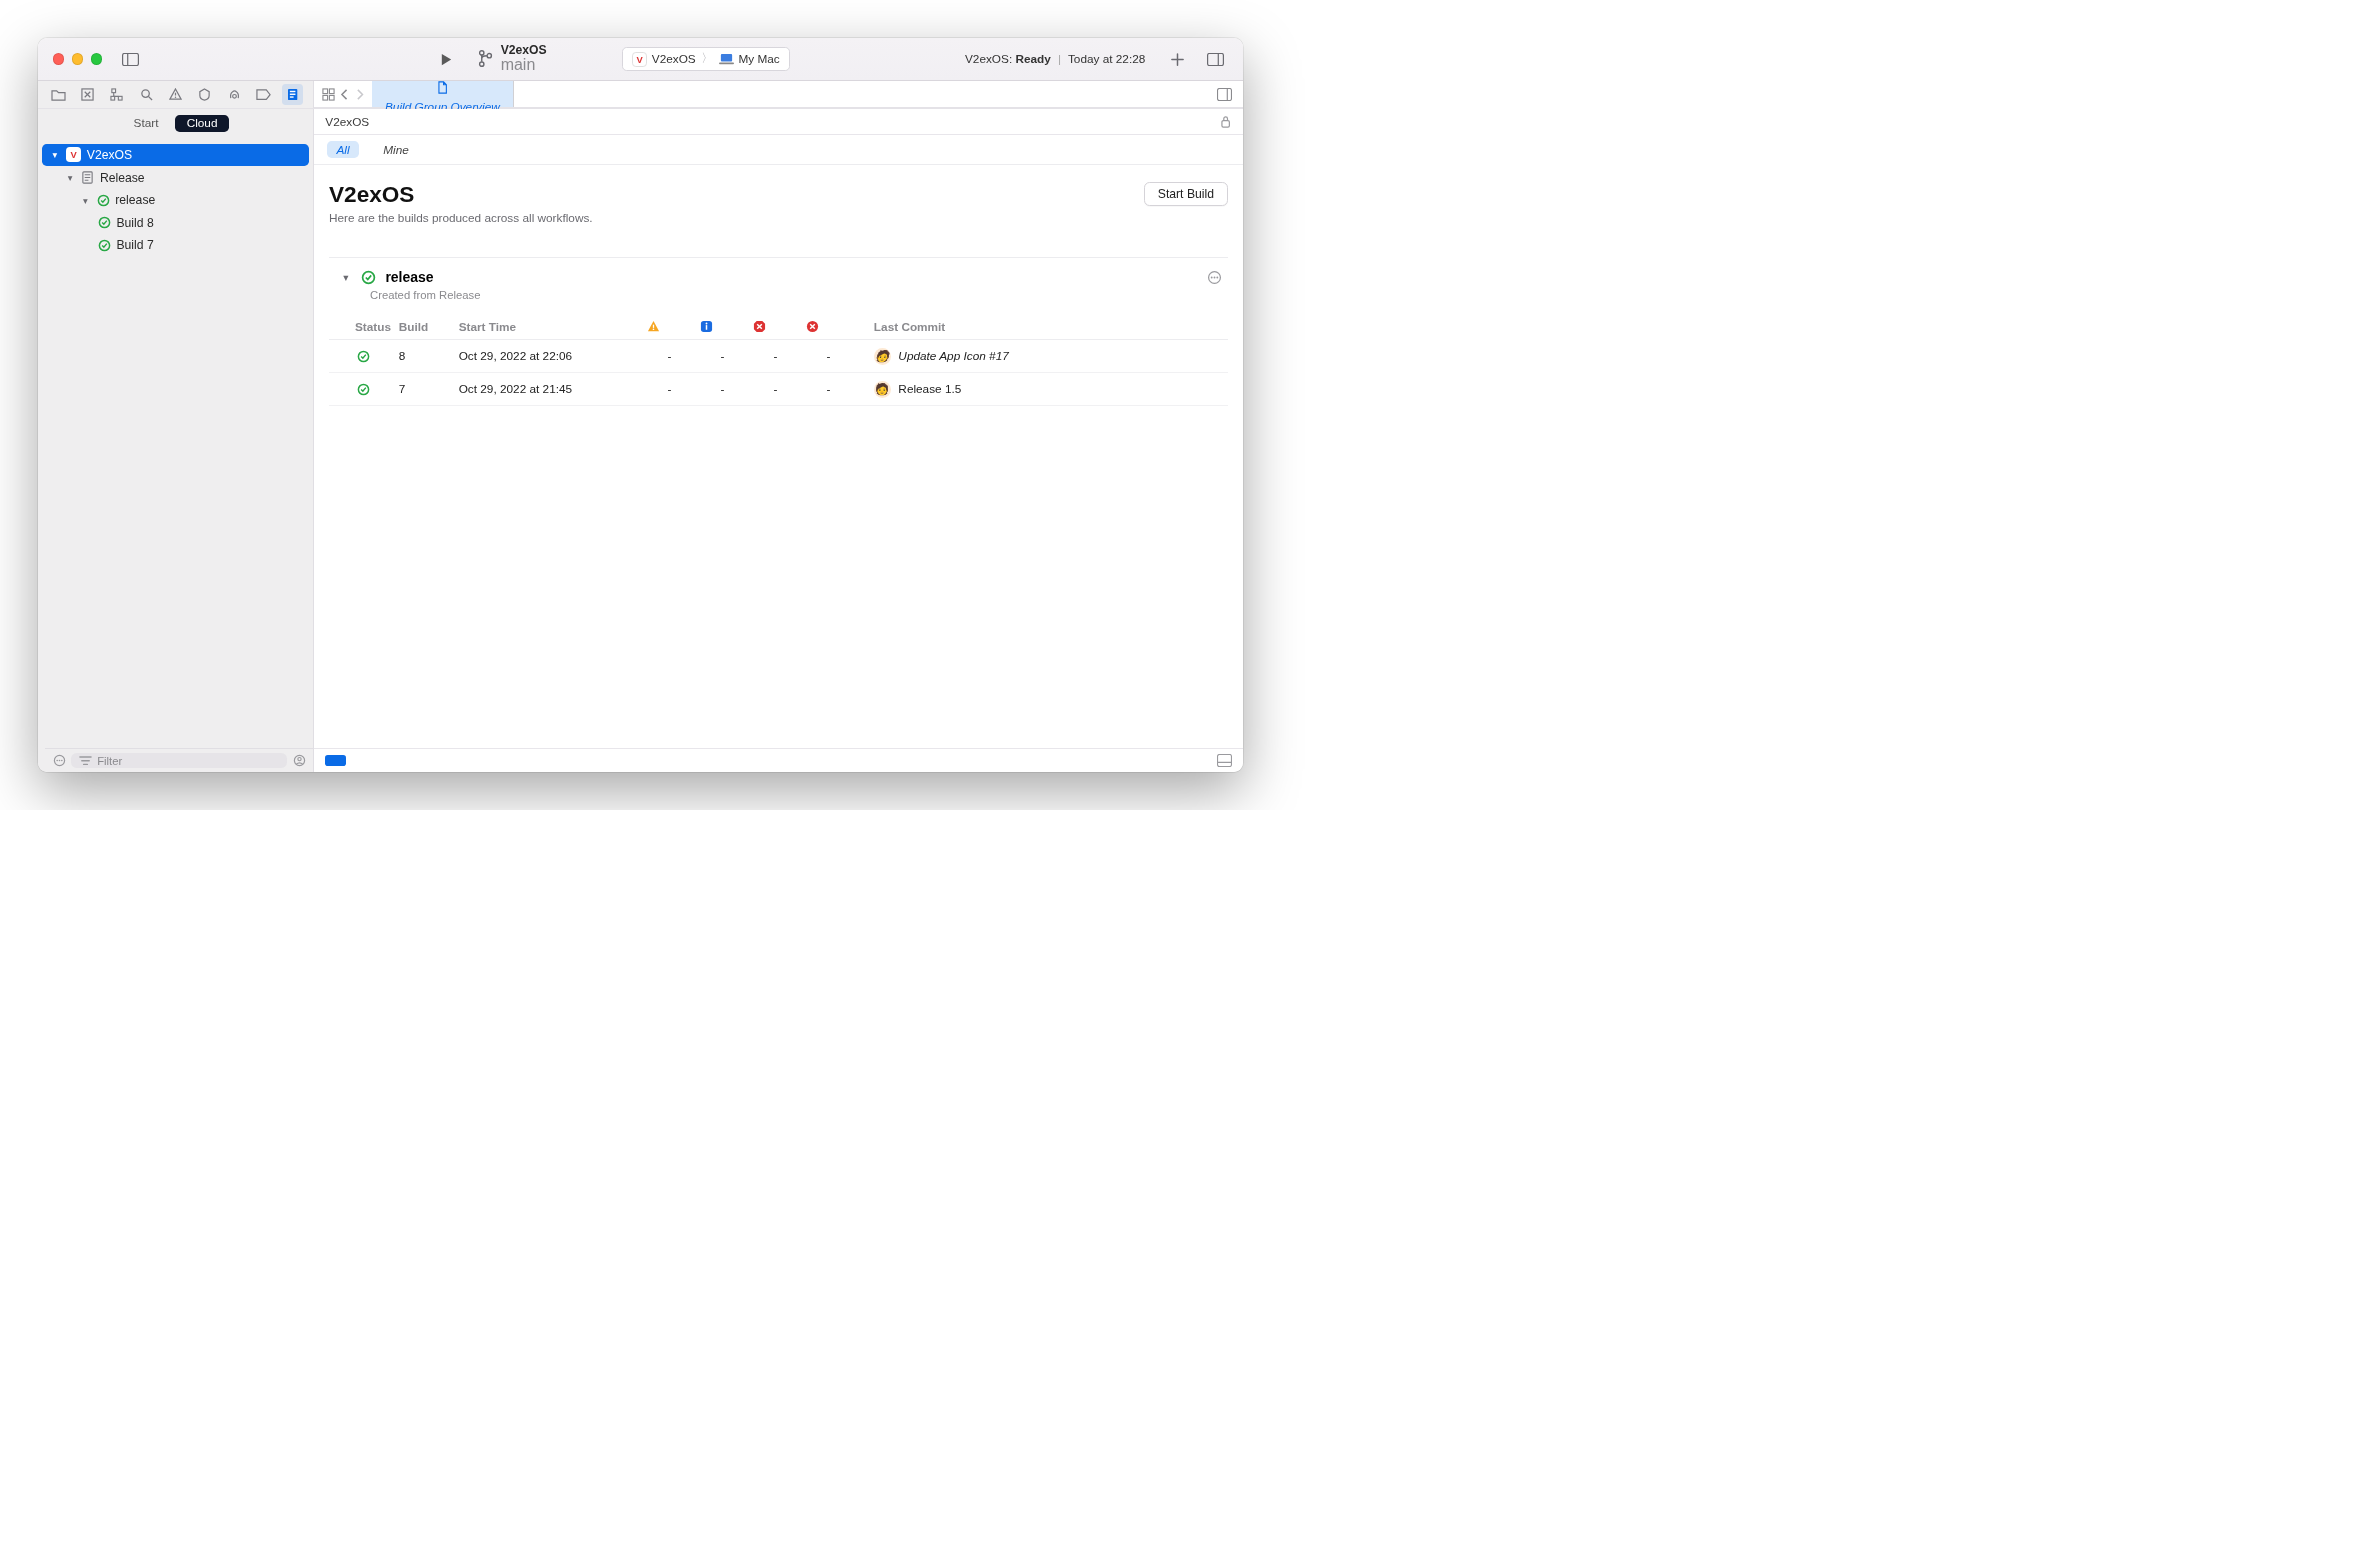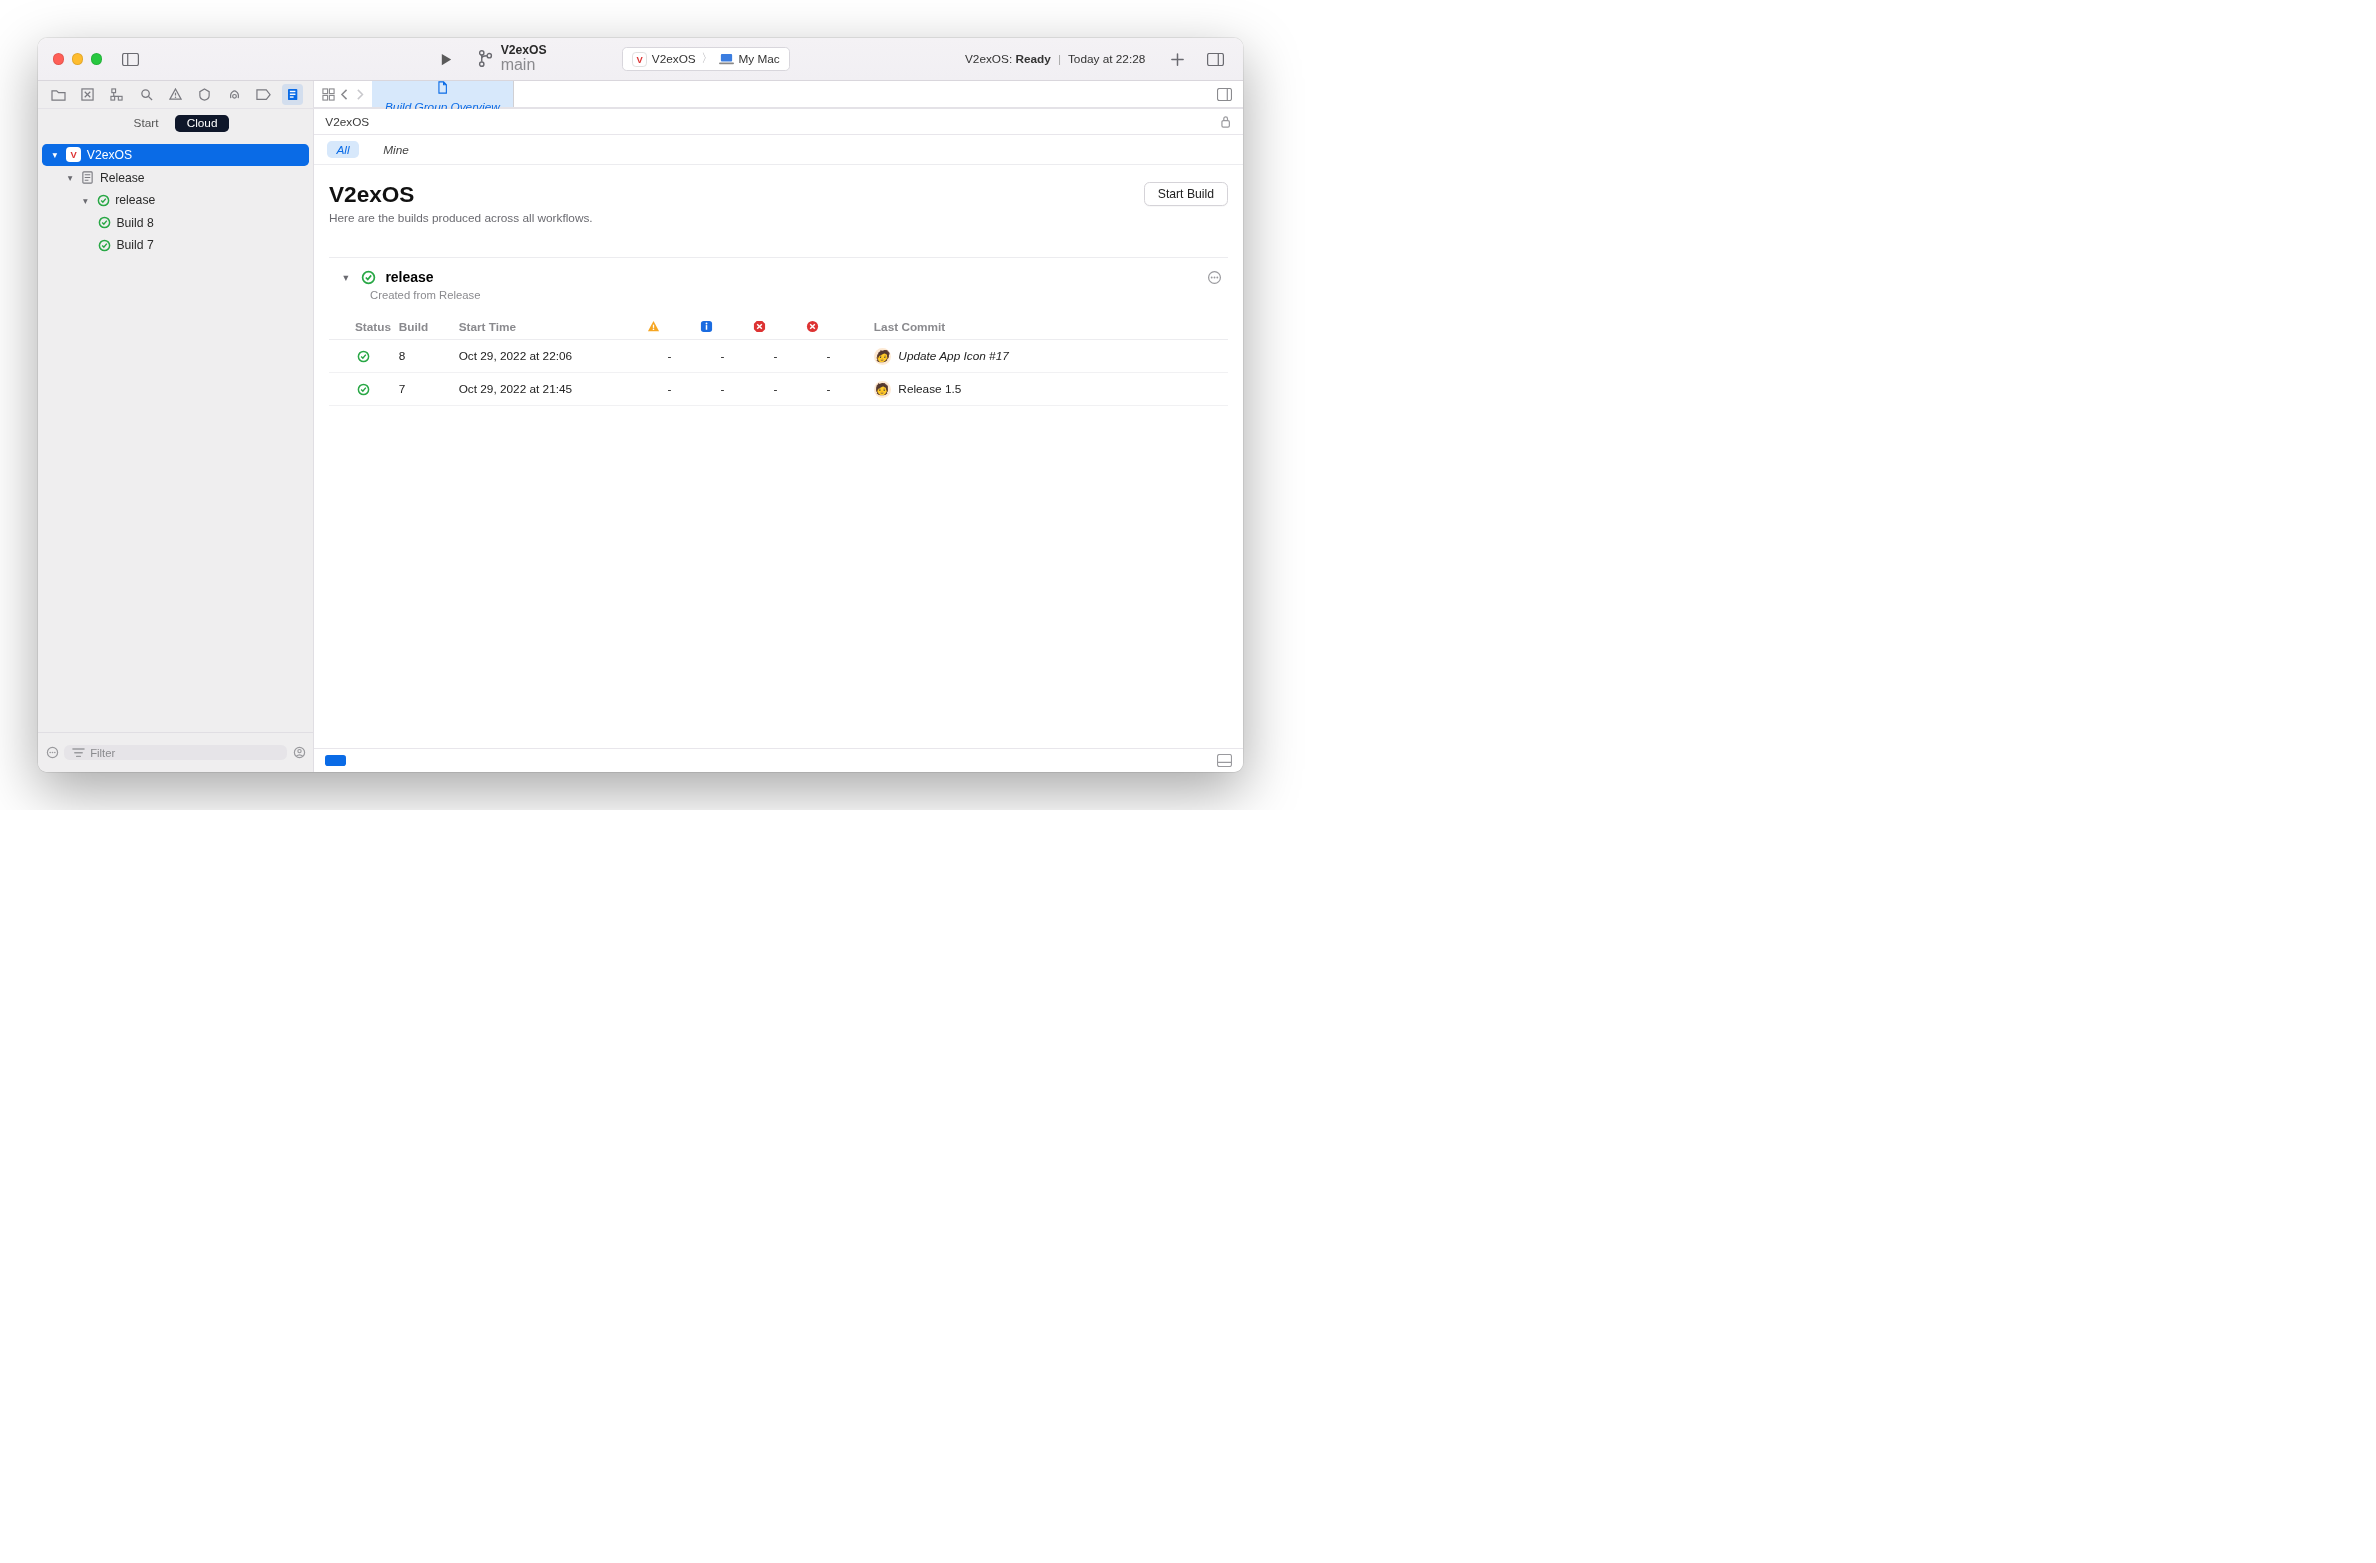--- a/index.html
+++ b/index.html
@@ -114,22 +114,22 @@
   .app-badge-sm {
     width:15px; height:15px; border-radius:3.8px; background:#fff;
     border:0.9px solid rgba(255,255,255,0.6); display:flex; align-items:center; justify-content:center;
     font-size:9.4px; font-weight:700; color:#d33;
   }
   .indent1 { padding-left: 22.6px; }
   .indent2 { padding-left: 38px; }
   .indent3 { padding-left: 56px; }
   .check-green { color:#28a745; }
   .sb-footer {
-    height:40px; border-top:0.9px solid #e0dee3; display:flex; align-items:center;
-    gap:5.6px; padding:0 7.5px; color:#8a8a8e; font-size:11.3px;
+    height:24px; border-top:0.9px solid #e0dee3; display:flex; align-items:center;
+    gap:5.6px; padding:0 7.5px; color:#8a8a8e; font-size:11.3px;margin-left:7px;
   }
   .filter-pill {
     flex:1; display:flex; align-items:center; gap:5.6px; background:#e6e4e8;
     border-radius:5.6px; padding:1.9px 7.5px; color:#8a8a8e;
   }
   
   .main {
     flex:1; display:flex; flex-direction:column; background:#fff; position:relative;
   }
   .crumb {

